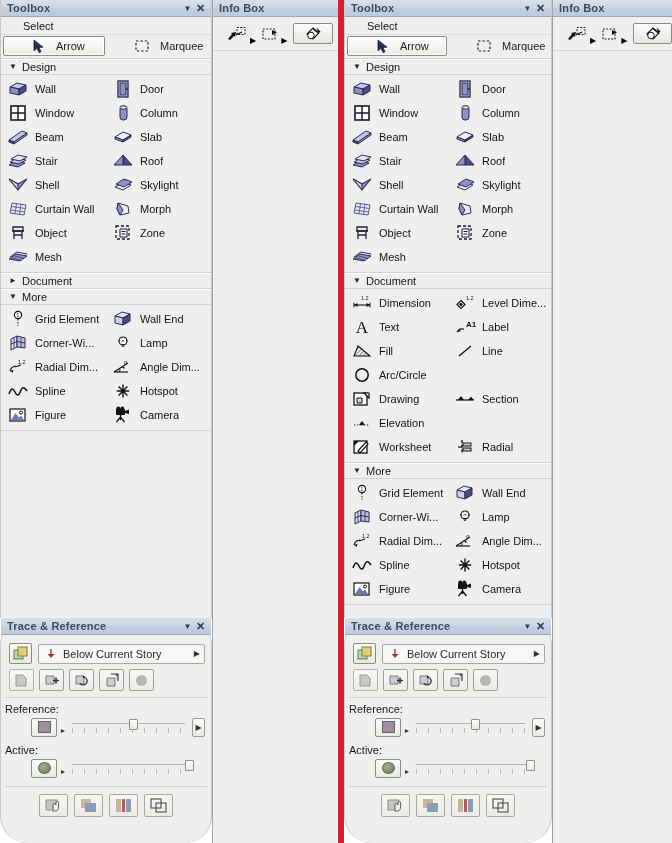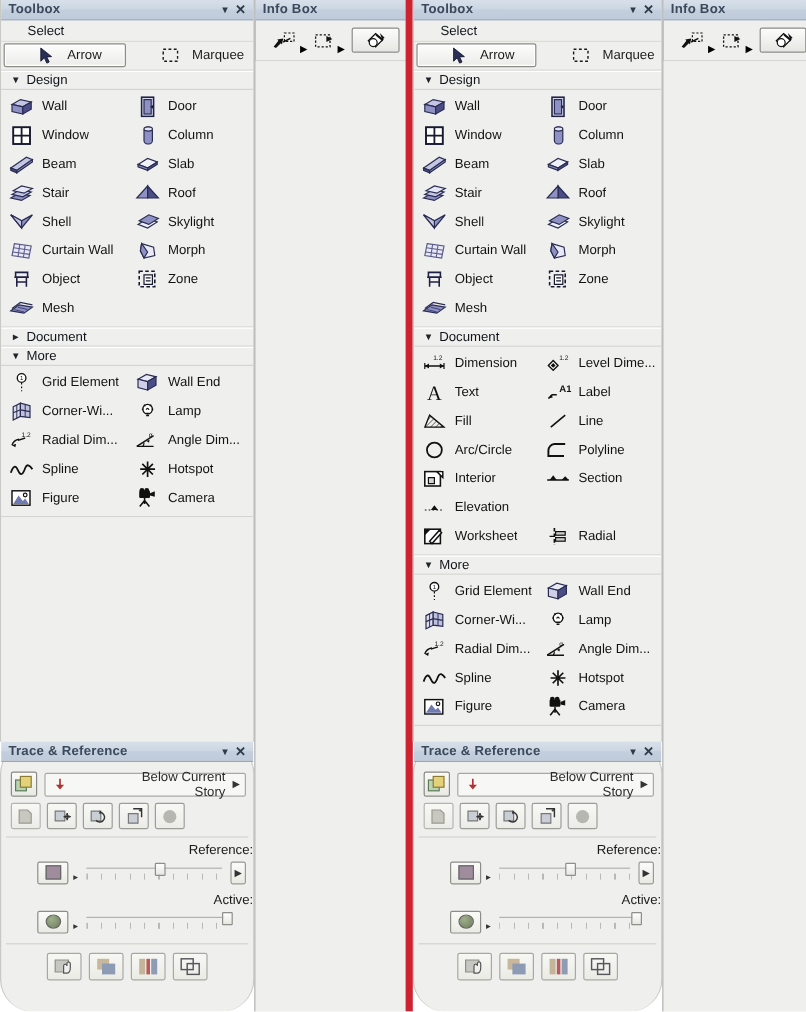--- a/index.html
+++ b/index.html
@@ -8,21 +8,21 @@
     width: 672px; height: 843px;
     background: #ffffff;
     font-family: "Liberation Sans", sans-serif;
     font-size: 11px;
     color: #1b1b1b;
     overflow: hidden;
   }
   #root { position: relative; width: 672px; height: 843px; background:#fff; }
 
   
-  .col { position: absolute; top: 0; height: 629px; text-align: right; }
+  .col { position: absolute; top: 0; height: 629px; }
 
   .titlebar {
     height: 17px;
     background: linear-gradient(to bottom, #d7e0ea 0%, #ccd6e2 48%, #c3cfdd 52%, #bfcbda 100%);
     border-bottom: 1px solid #9aa7b6;
     display: flex; align-items: center;
     padding: 0 4px 0 6px;
     position: relative;
   }
   .titlebar .t-title {
@@ -89,21 +89,21 @@
   .tr-row1 { display:flex; align-items:center; gap:6px; padding: 8px 6px 0 8px; }
   .swatch-btn {
     width: 23px; height: 21px; border:1px solid #8a8a85; border-radius:2px;
     background: linear-gradient(to bottom,#fafaf7,#e9e9e4);
     display:flex; align-items:center; justify-content:center;
   }
   .combo {
     flex:1 1 auto; height:20px; border:1px solid #a9a9a4; border-radius:2px; background:#f7f7f5;
     display:flex; align-items:center; gap:6px; padding:0 4px 0 6px;
   }
-  .combo .tx { flex:1 1 auto; font-size:11px; color:#2b2b2b;margin-left:32px; }
+  .combo .tx { flex:1 1 auto; font-size:11px; color:#2b2b2b; }
   .combo .car { font-size:8px; color:#333; }
 
   .tr-row2 { display:flex; align-items:center; gap:5px; padding: 5px 6px 6px 8px; }
   .sqbtn { width:25px; height:22px; border:1px solid #9d9d98; border-radius:2px;
            background: linear-gradient(to bottom,#f8f8f5,#ececE7);
            display:flex; align-items:center; justify-content:center; }
   .sqbtn.flat { border-color:#b5b5b0; }
   .tr-sep { height:1px; background:#d2d2ce; margin: 0 4px; }
 
   .tr-label { font-size:11px; color:#1a1a1a; padding: 5px 0 2px 4px; }
@@ -939,39 +939,31 @@
           </div>
           <div class="row">
             <div class="cell">
               <span class="ic">
                 <svg width="22" height="18" viewBox="0 0 22 18">
                   <circle cx="11" cy="9" r="6.2" fill="none" stroke="#111" stroke-width="1.5"></circle>
                 </svg>
               </span>
               <span class="tx">Arc/Circle</span>
             </div>
-            <div class="cell">
-              <span class="ic">
-                <svg width="22" height="18" viewBox="0 0 22 18">
-                  <path d="M17 4 H8 a5.5 5.5 0 0 0 -5 5.5 V14 H16" fill="none" stroke="#111" stroke-width="1.6"></path>
-                </svg>
-              </span>
-              <span class="tx">Polyline</span>
-            </div>
           </div>
           <div class="row">
             <div class="cell">
               <span class="ic">
                 <svg width="22" height="18" viewBox="0 0 22 18">
                   <rect x="3" y="3" width="13" height="12" fill="#fff" stroke="#111" stroke-width="1.3"></rect>
                   <path d="M13 3 h5 v5 z" fill="#fff" stroke="#111" stroke-width="1.2"></path>
                   <path d="M6 8 h5 v5 h-5 z" fill="#d5d5d5" stroke="#111"></path>
                 </svg>
               </span>
-              <span class="tx">Interior</span>
+              <span class="tx">Drawing</span>
             </div>
             <div class="cell">
               <span class="ic">
                 <svg width="22" height="18" viewBox="0 0 22 18">
                   <path d="M2 10 H20" stroke="#111" stroke-width="1.2"></path>
                   <path d="M4 10 l3 -4 l3 4 z" fill="#111"></path>
                   <path d="M14 10 l3 -3.2 l3 3.2 z" fill="#111"></path>
                 </svg>
               </span>
               <span class="tx">Section</span>

